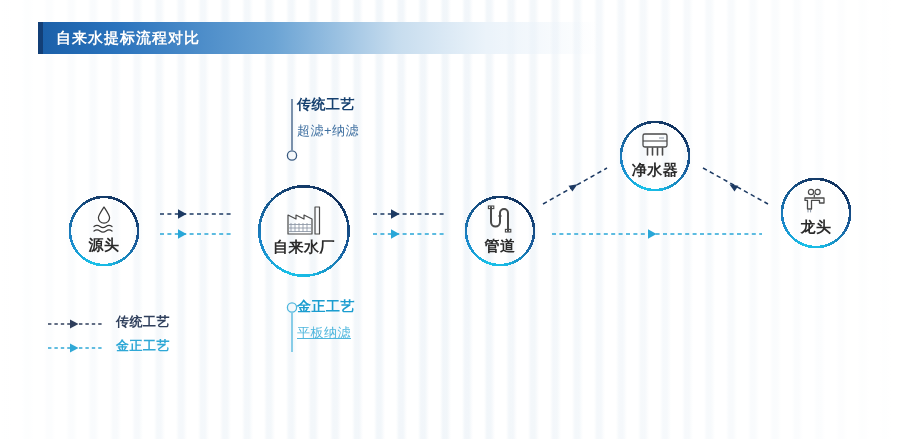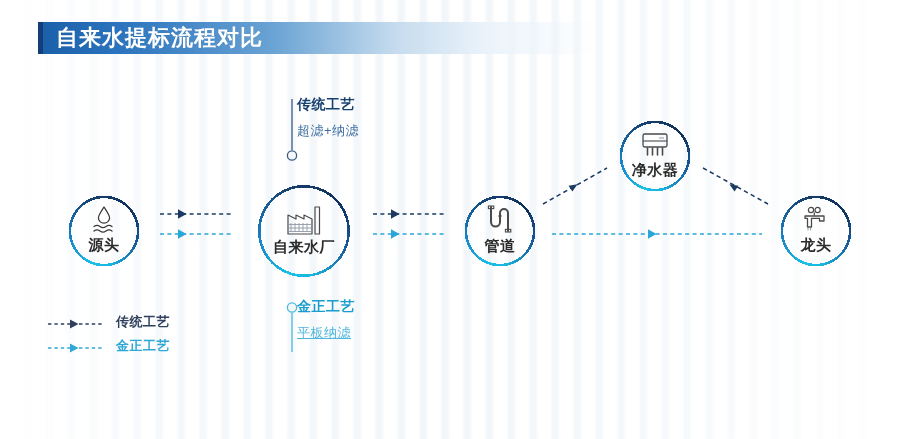--- a/index.html
+++ b/index.html
@@ -33,21 +33,21 @@
   .header{
     position:absolute;left:38px;top:22px;width:560px;height:32px;
     display:flex;align-items:center;
     background:linear-gradient(90deg,#1a5fa8 0%,#2a73bd 14%,#6aa3d4 42%,#c6dcee 64%,#ebf3fa 80%,rgba(255,255,255,0) 100%);
     z-index:4;
   }
   .header-bar{
     position:absolute;left:0;top:0;width:5px;height:32px;background:#123f77;
   }
   .header-title{
-    margin-left:18px;color:#ffffff;font-size:22px;font-weight:bold;
+    margin-left:18px;color:#ffffff;font-size:15px;font-weight:bold;
     letter-spacing:1px;line-height:32px;white-space:nowrap;
     text-shadow:0 0 1px rgba(0,0,0,.12);
   }
 
   
   svg.edges{position:absolute;left:0;top:0;width:900px;height:439px;z-index:2;}
 
   
   .node{
     position:absolute;z-index:3;
@@ -71,21 +71,21 @@
   .node-label{
     color:#2b2b2b;font-size:15px;font-weight:bold;letter-spacing:.5px;
     white-space:nowrap;
   }
 
   
   #node-source   {left:54px; top:181px; width:100px;height:100px;}
   #node-plant    {left:239px;top:166px; width:130px;height:130px;}
   #node-pipe     {left:450px;top:181px; width:100px;height:100px;}
   #node-purifier {left:605px;top:106px; width:100px;height:100px;}
-  #node-faucet   {left:766px;top:181px; width:100px;height:100px;}
+  #node-faucet   {left:766px;top:163px; width:100px;height:100px;}
 
   
   .callout{position:absolute;z-index:3;white-space:nowrap;}
   .callout .c-title{font-size:14px;font-weight:bold;letter-spacing:.5px;}
   .callout .c-sub{font-size:13px;letter-spacing:.5px;margin-top:8px;}
   #callout-top{left:297px;top:96px;}
   #callout-top .c-title{color:#16406f;}
   #callout-top .c-sub{color:#3e6fa0;}
   #callout-bottom{left:297px;top:298px;}
   #callout-bottom .c-title{color:#1b9dd0;}

